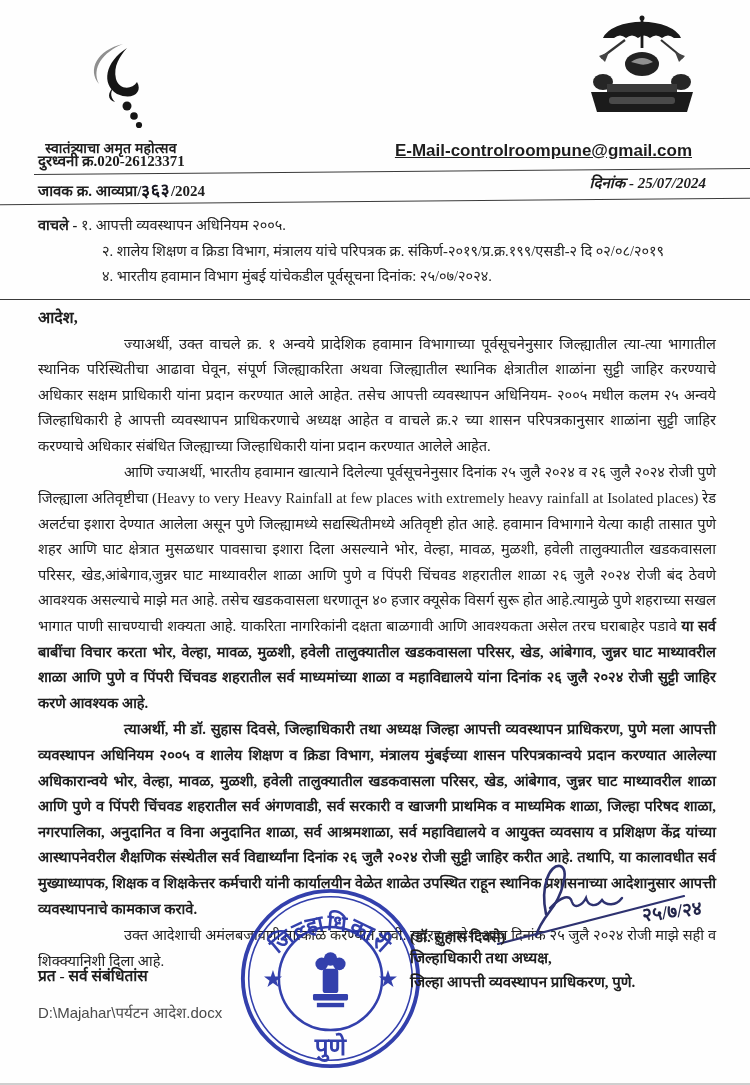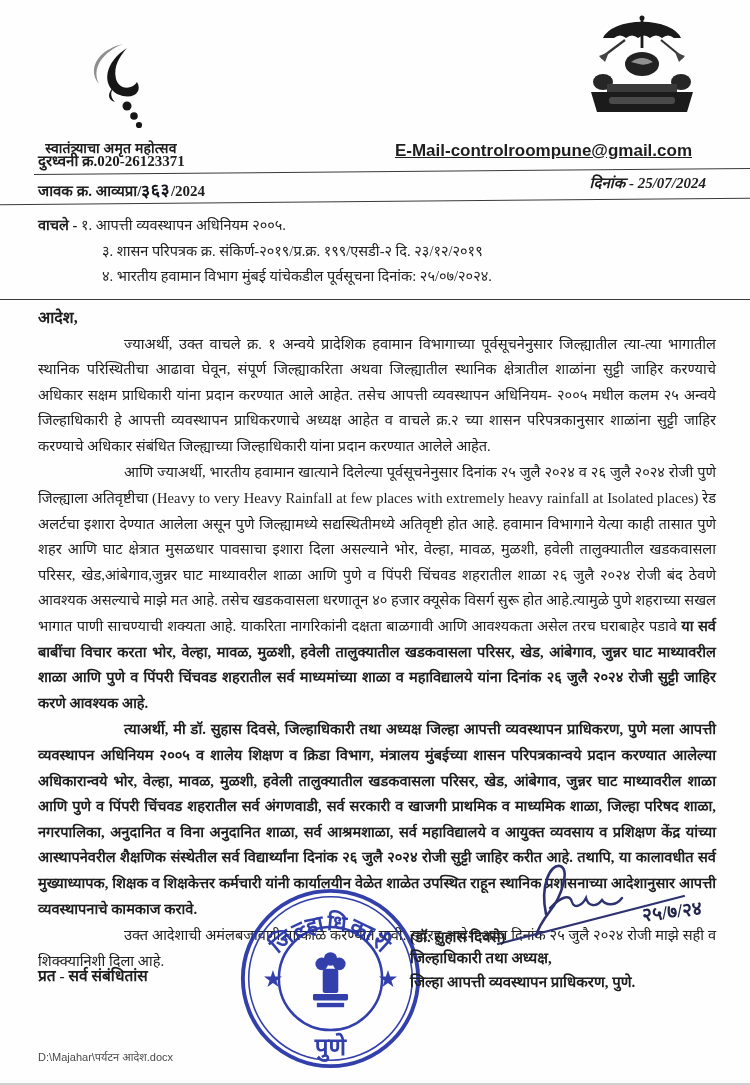--- a/index.html
+++ b/index.html
@@ -37,22 +37,22 @@
   
   .order-heading { font-size:16px; font-weight:700; margin:6px 0 2px 38px; }
   .body-text { padding:2px 34px 0 38px; }
   .body-text p { font-size:14.6px; line-height:25.6px; text-align:justify;
                  text-indent:86px; margin-bottom:1px; }
   .bold-seg { font-weight:700; }
   .para-bold { font-weight:700; }
   
   .footer { position:absolute; left:0; top:898px; width:750px; height:187px; }
   .copy-to { position:absolute; left:38px; top:66px; font-size:15.5px; font-weight:700; }
-  .file-path { position:absolute; left:38px; top:104px; font-size:11px; color:#4a4a4a;
-               font-family:"Liberation Sans",sans-serif;margin-top:47px; }
+  .file-path { position:absolute; left:38px; top:104px; font-size:15px; color:#4a4a4a;
+               font-family:"Liberation Sans",sans-serif; }
   .seal { position:absolute; left:238px; top:-12px; width:185px; height:185px; opacity:.92; }
   .signature-art { position:absolute; left:488px; top:-42px; width:240px; height:95px; }
   .sig-block { position:absolute; left:410px; top:28px; width:320px; text-align:left; }
   .sig-name { font-size:15px; font-weight:700; }
   .sig-desig { font-size:15px; font-weight:700; line-height:24px; }
   .hand-date { position:absolute; left:642px; top:0px; font-size:19px; font-weight:600;
                color:#23264a; transform:rotate(-7deg); }
 </style>
 </head>
 <body>
@@ -102,21 +102,21 @@
     </div>
     <div class="doc-date">दिनांक - 25/07/2024</div>
     <div class="rule rule-2"></div>
   </div>
 
   <div class="ref-section">
     <div class="ref-line">
       <span class="ref-label">वाचले -</span>
       <span>१. आपत्ती व्यवस्थापन अधिनियम २००५.</span>
     </div>
-    <div class="ref-line ref-indent">३. शासन परिपत्रक क्र. संकिर्ण-२०१९/प्र.क्र. १९९/एसडी-२ दि. २३/१२/२०१९</div>
+    <div class="ref-line ref-indent">२. शालेय शिक्षण व क्रिडा विभाग, मंत्रालय यांचे परिपत्रक क्र. संकिर्ण-२०१९/प्र.क्र.१९९/एसडी-२ दि ०२/०८/२०१९</div>
     <div class="ref-line ref-indent">४. भारतीय हवामान विभाग मुंबई यांचेकडील पूर्वसूचना दिनांक: २५/०७/२०२४.</div>
   </div>
 
   <div class="order-heading">आदेश,</div>
 
   <div class="body-text">
     <p>ज्याअर्थी, उक्त वाचले क्र. १ अन्वये प्रादेशिक हवामान विभागाच्या पूर्वसूचनेनुसार जिल्ह्यातील त्या-त्या भागातील स्थानिक परिस्थितीचा आढावा घेवून, संपूर्ण जिल्ह्याकरिता अथवा जिल्ह्यातील स्थानिक क्षेत्रातील शाळांना सुट्टी जाहिर करण्याचे अधिकार सक्षम प्राधिकारी यांना प्रदान करण्यात आले आहेत. तसेच आपत्ती व्यवस्थापन अधिनियम- २००५ मधील कलम २५ अन्वये जिल्हाधिकारी हे आपत्ती व्यवस्थापन प्राधिकरणाचे अध्यक्ष आहेत व वाचले क्र.२ च्या शासन परिपत्रकानुसार शाळांना सुट्टी जाहिर करण्याचे अधिकार संबंधित जिल्ह्याच्या जिल्हाधिकारी यांना प्रदान करण्यात आलेले आहेत.</p>
     <p><span>आणि ज्याअर्थी, भारतीय हवामान खात्याने दिलेल्या पूर्वसूचनेनुसार दिनांक २५ जुलै २०२४ व २६ जुलै २०२४ रोजी पुणे जिल्ह्याला अतिवृष्टीचा (Heavy to very Heavy Rainfall at few places with extremely heavy rainfall at Isolated places) रेड अलर्टचा इशारा देण्यात आलेला असून पुणे जिल्ह्यामध्ये सद्यस्थितीमध्ये अतिवृष्टी होत आहे. हवामान विभागाने येत्या काही तासात पुणे शहर आणि घाट क्षेत्रात मुसळधार पावसाचा इशारा दिला असल्याने भोर, वेल्हा, मावळ, मुळशी, हवेली तालुक्यातील खडकवासला परिसर, खेड,आंबेगाव,जुन्नर घाट माथ्यावरील शाळा आणि पुणे व पिंपरी चिंचवड शहरातील शाळा २६ जुलै २०२४ रोजी बंद ठेवणे आवश्यक असल्याचे माझे मत आहे. तसेच खडकवासला धरणातून ४० हजार क्यूसेक विसर्ग सुरू होत आहे.त्यामुळे पुणे शहराच्या सखल भागात पाणी साचण्याची शक्यता आहे. याकरिता नागरिकांनी दक्षता बाळगावी आणि आवश्यकता असेल तरच घराबाहेर पडावे </span><span class="bold-seg">या सर्व बाबींचा विचार करता भोर, वेल्हा, मावळ, मुळशी, हवेली तालुक्यातील खडकवासला परिसर, खेड, आंबेगाव, जुन्नर घाट माथ्यावरील शाळा आणि पुणे व पिंपरी चिंचवड शहरातील सर्व माध्यमांच्या शाळा व महाविद्यालये यांना दिनांक २६  जुलै २०२४ रोजी सुट्टी जाहिर करणे आवश्यक आहे.</span></p>
     <p class="para-bold">त्याअर्थी, मी डॉ. सुहास दिवसे, जिल्हाधिकारी तथा अध्यक्ष जिल्हा आपत्ती व्यवस्थापन प्राधिकरण, पुणे मला आपत्ती व्यवस्थापन अधिनियम २००५ व शालेय शिक्षण व क्रिडा विभाग, मंत्रालय मुंबईच्या शासन परिपत्रकान्वये प्रदान करण्यात आलेल्या अधिकारान्वये भोर, वेल्हा, मावळ, मुळशी, हवेली तालुक्यातील खडकवासला परिसर, खेड, आंबेगाव, जुन्नर घाट माथ्यावरील शाळा आणि पुणे व पिंपरी चिंचवड शहरातील सर्व अंगणवाडी, सर्व सरकारी व खाजगी प्राथमिक व माध्यमिक शाळा, जिल्हा परिषद शाळा, नगरपालिका, अनुदानित व विना अनुदानित शाळा, सर्व आश्रमशाळा, सर्व महाविद्यालये व आयुक्त व्यवसाय व प्रशिक्षण केंद्र यांच्या आस्थापनेवरील शैक्षणिक संस्थेतील सर्व विद्यार्थ्यांना दिनांक २६ जुलै २०२४ रोजी सुट्टी जाहिर करीत आहे. तथापि, या कालावधीत सर्व मुख्याध्यापक, शिक्षक व शिक्षकेत्तर कर्मचारी यांनी कार्यालयीन वेळेत शाळेत उपस्थित राहून स्थानिक प्रशासनाच्या आदेशानुसार आपत्ती व्यवस्थापनाचे कामकाज करावे.</p>
     <p>उक्त आदेशाची अमंलबजावणी तात्काळ करण्यात यावी. सदरहू आदेश आज दिनांक २५ जुलै २०२४ रोजी माझे सही व शिक्क्यानिशी दिला आहे.</p>

